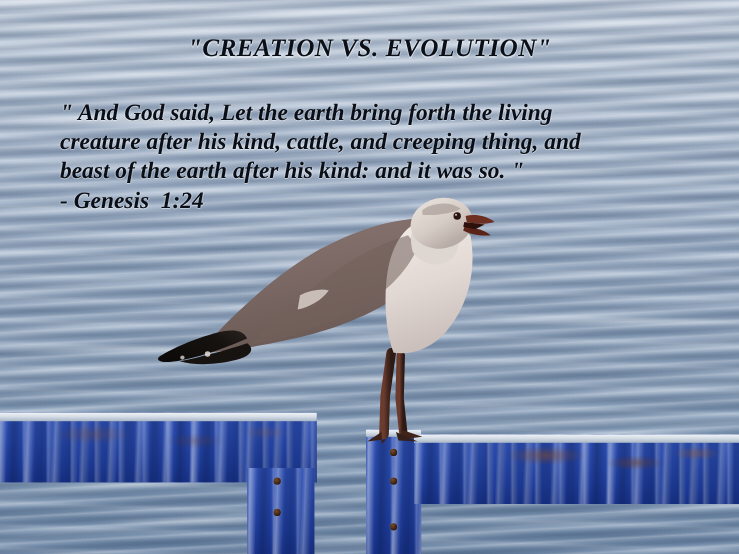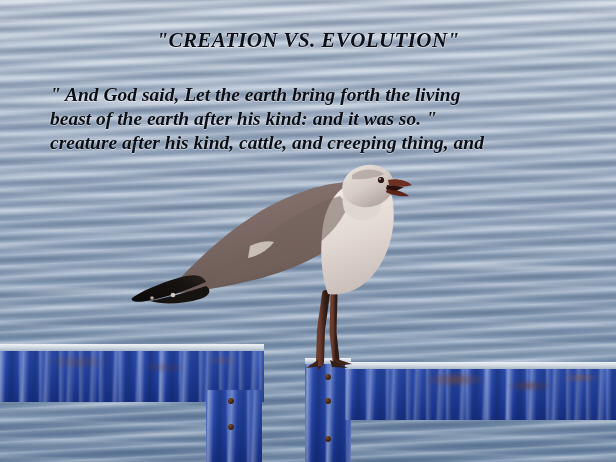--- a/index.html
+++ b/index.html
@@ -323,18 +323,19 @@
              C 395 189, 404 192, 409 196
              C 401 197, 391 195, 386 192 Z" fill="#5a2419"></path>
 
     <path d="M387 185 L 404 187 L 396 191 L 386 189 Z" fill="#2b100b"></path>
   </svg>
 
   <div class="text-block">
     <div class="title">"CREATION VS. EVOLUTION"</div>
     <div class="verse">
       <span class="verse-line">" And God said, Let the earth bring forth the living</span>
+      <span class="verse-line">creature after his kind, cattle, and creeping thing, and</span>
       <span class="verse-line">beast of the earth after his kind: and it was so. "</span>
-      <span class="verse-line">creature after his kind, cattle, and creeping thing, and</span>
+      <span class="attribution">- Genesis  1:24</span>
     </div>
   </div>
 
 </div>
 
 </body></html>

